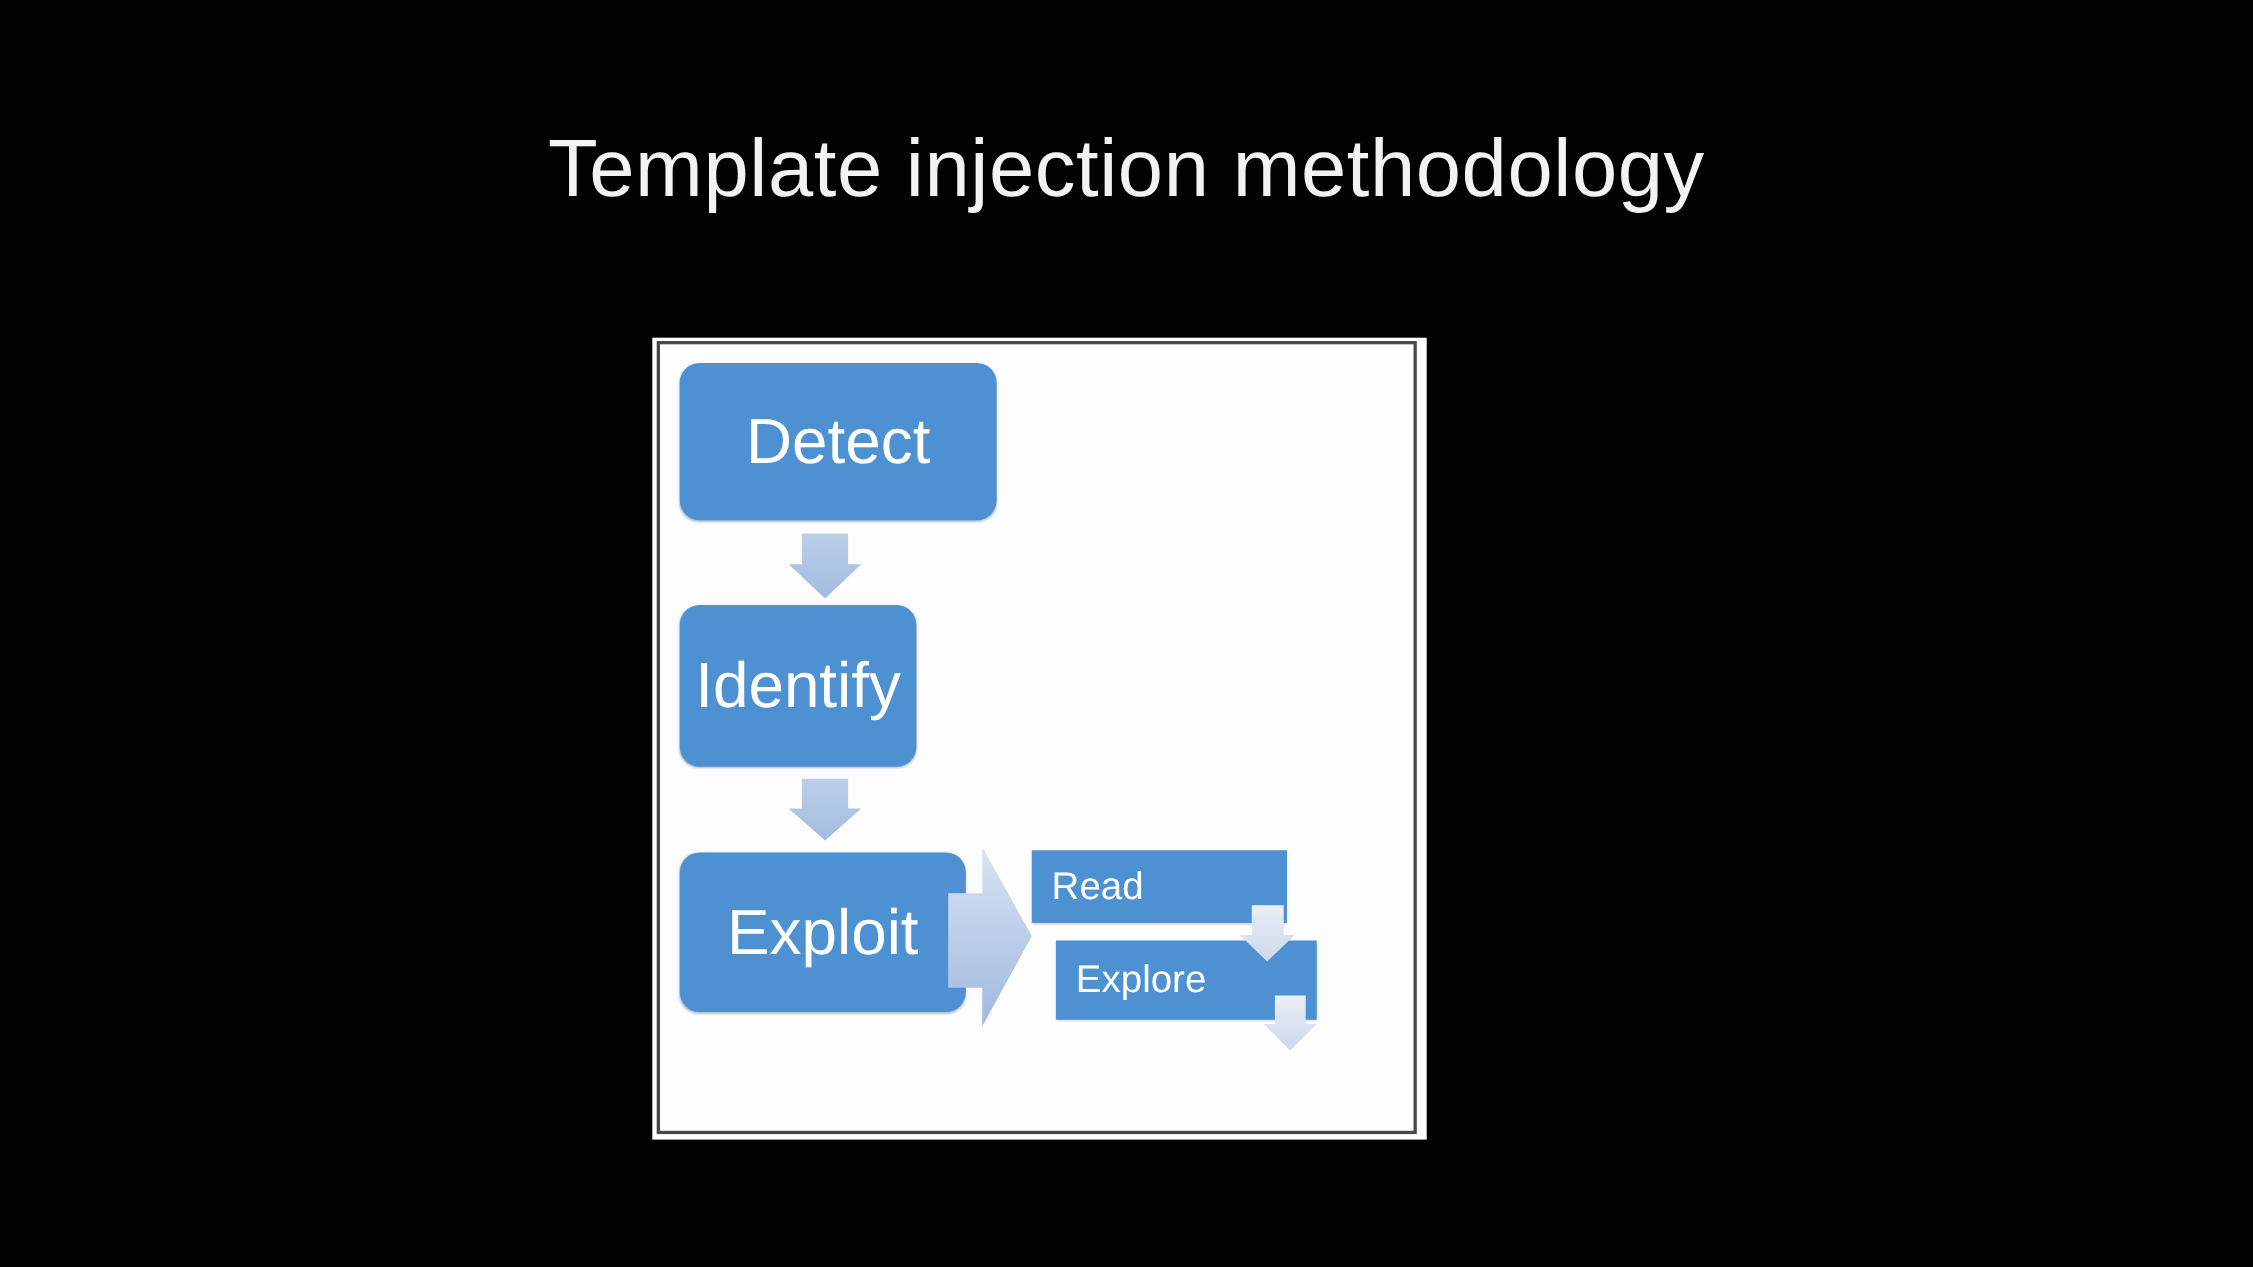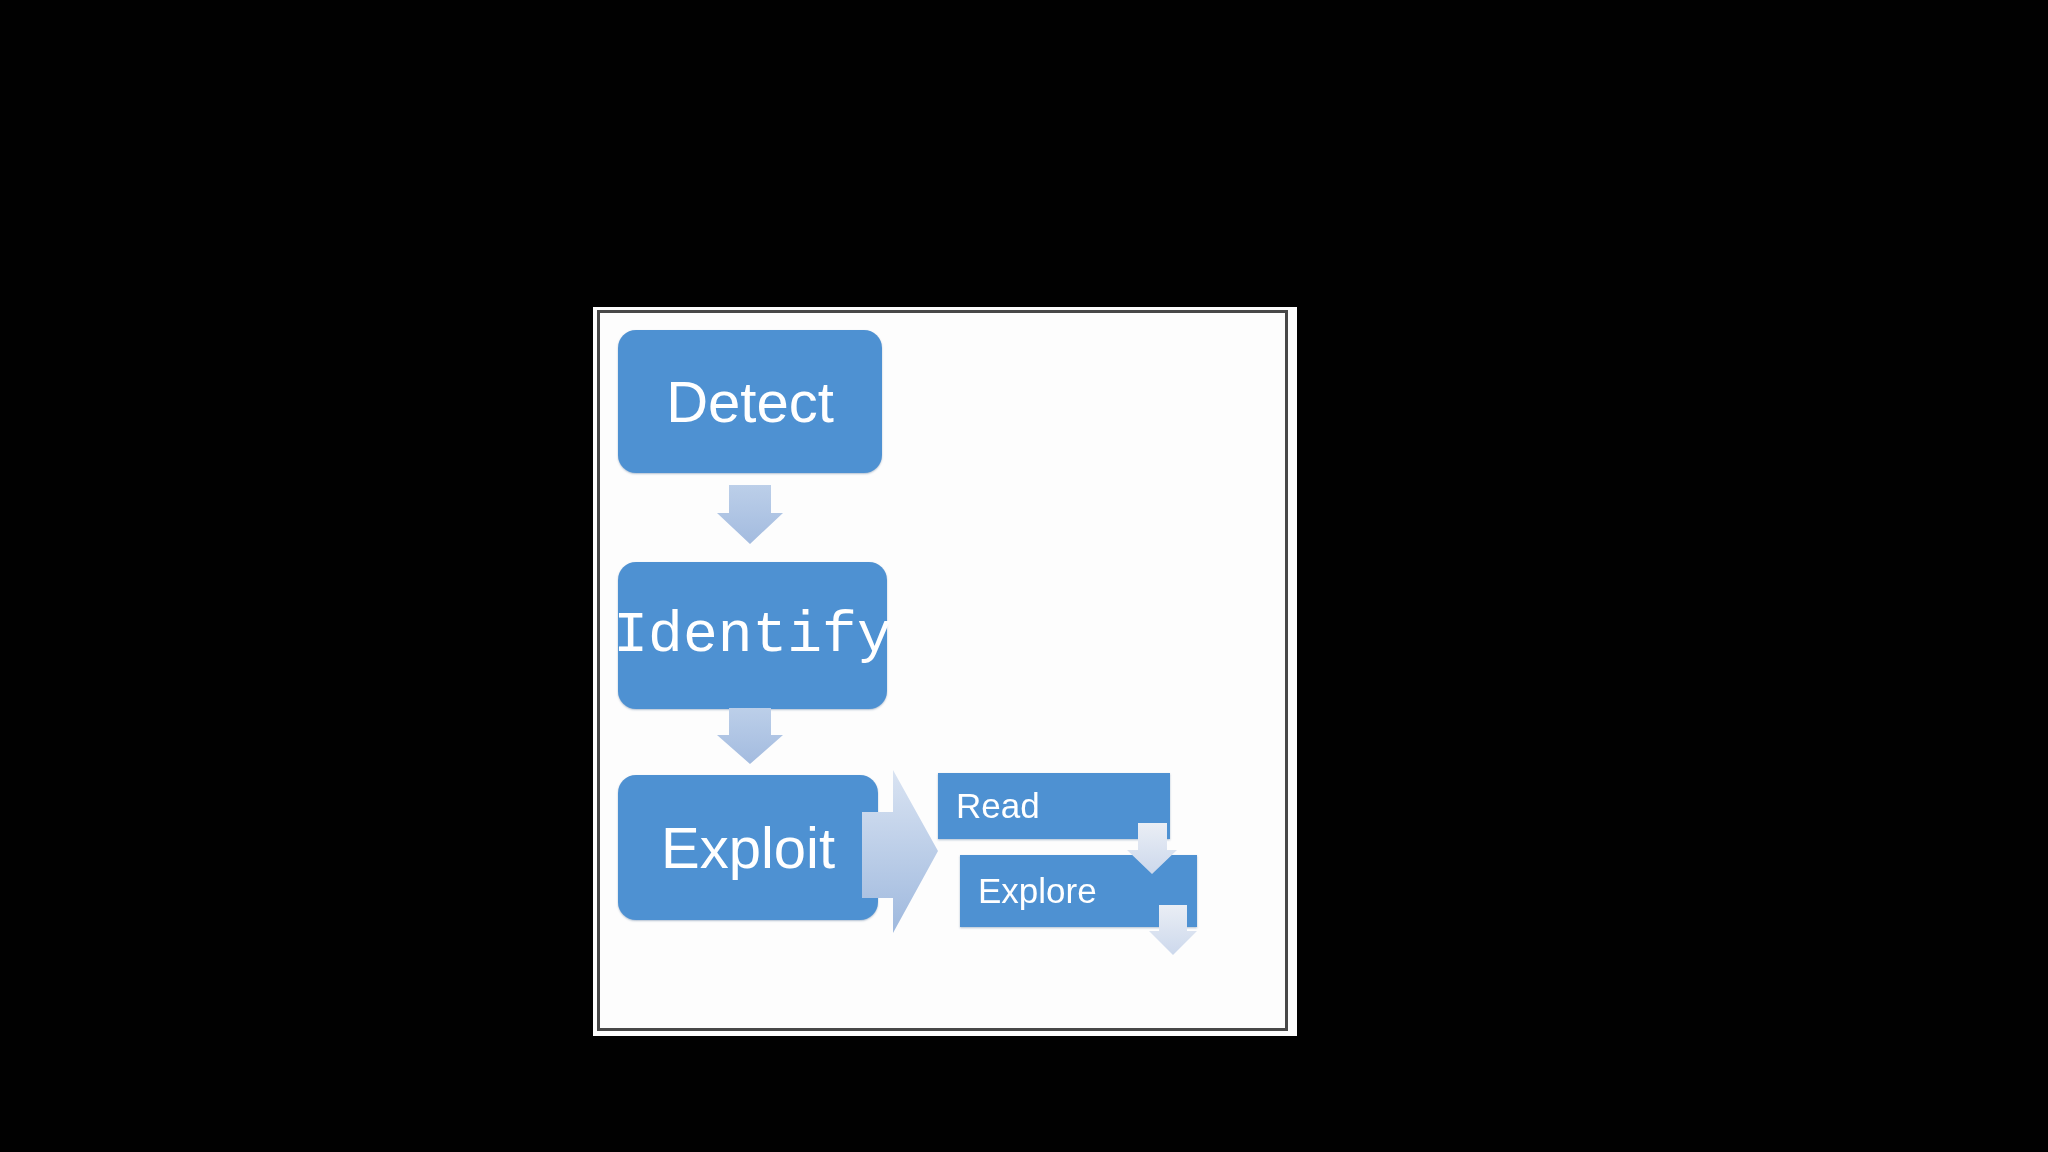--- a/index.html
+++ b/index.html
@@ -58,40 +58,41 @@
     border-radius: 18px;
     justify-content: center;
     font-size: 58px;
   }
   .node-branch {
     border-radius: 0;
     justify-content: flex-start;
     padding-left: 18px;
     font-size: 35px;
   }
-  #node-detect   { left: 25px;  top: 23px;  width: 264px; height: 143px; }
-  #node-identify { left: 25px;  top: 255px; width: 269px; height: 147px; font-family: Liberation Mono, monospace; }
+  #node-detect   { left: 25px;  top: 23px;  width: 288px; height: 143px; }
+  #node-identify { left: 25px;  top: 243px; width: 215px; height: 147px; }
   #node-exploit  { left: 25px;  top: 468px; width: 260px; height: 145px; }
   #node-read     { left: 345px; top: 466px; width: 232px; height: 66px; }
   #node-explore  { left: 367px; top: 548px; width: 237px; height: 72px; }
   #node-attack   { left: 389px; top: 631px; width: 235px; height: 70px; }
   .connector-layer {
     position: absolute;
     left: 0;
     top: 0;
     width: 704px;
     height: 729px;
     pointer-events: none;
   }
 </style>
 </head>
 <body>
 
 <div class="slide">
 
+  <div class="slide-title">Template injection methodology</div>
 
   <div class="diagram-panel">
 
     <div class="node node-main" id="node-detect">
       <span>Detect</span>
     </div>
 
     <div class="node node-main" id="node-identify">
       <span>Identify</span>
     </div>

